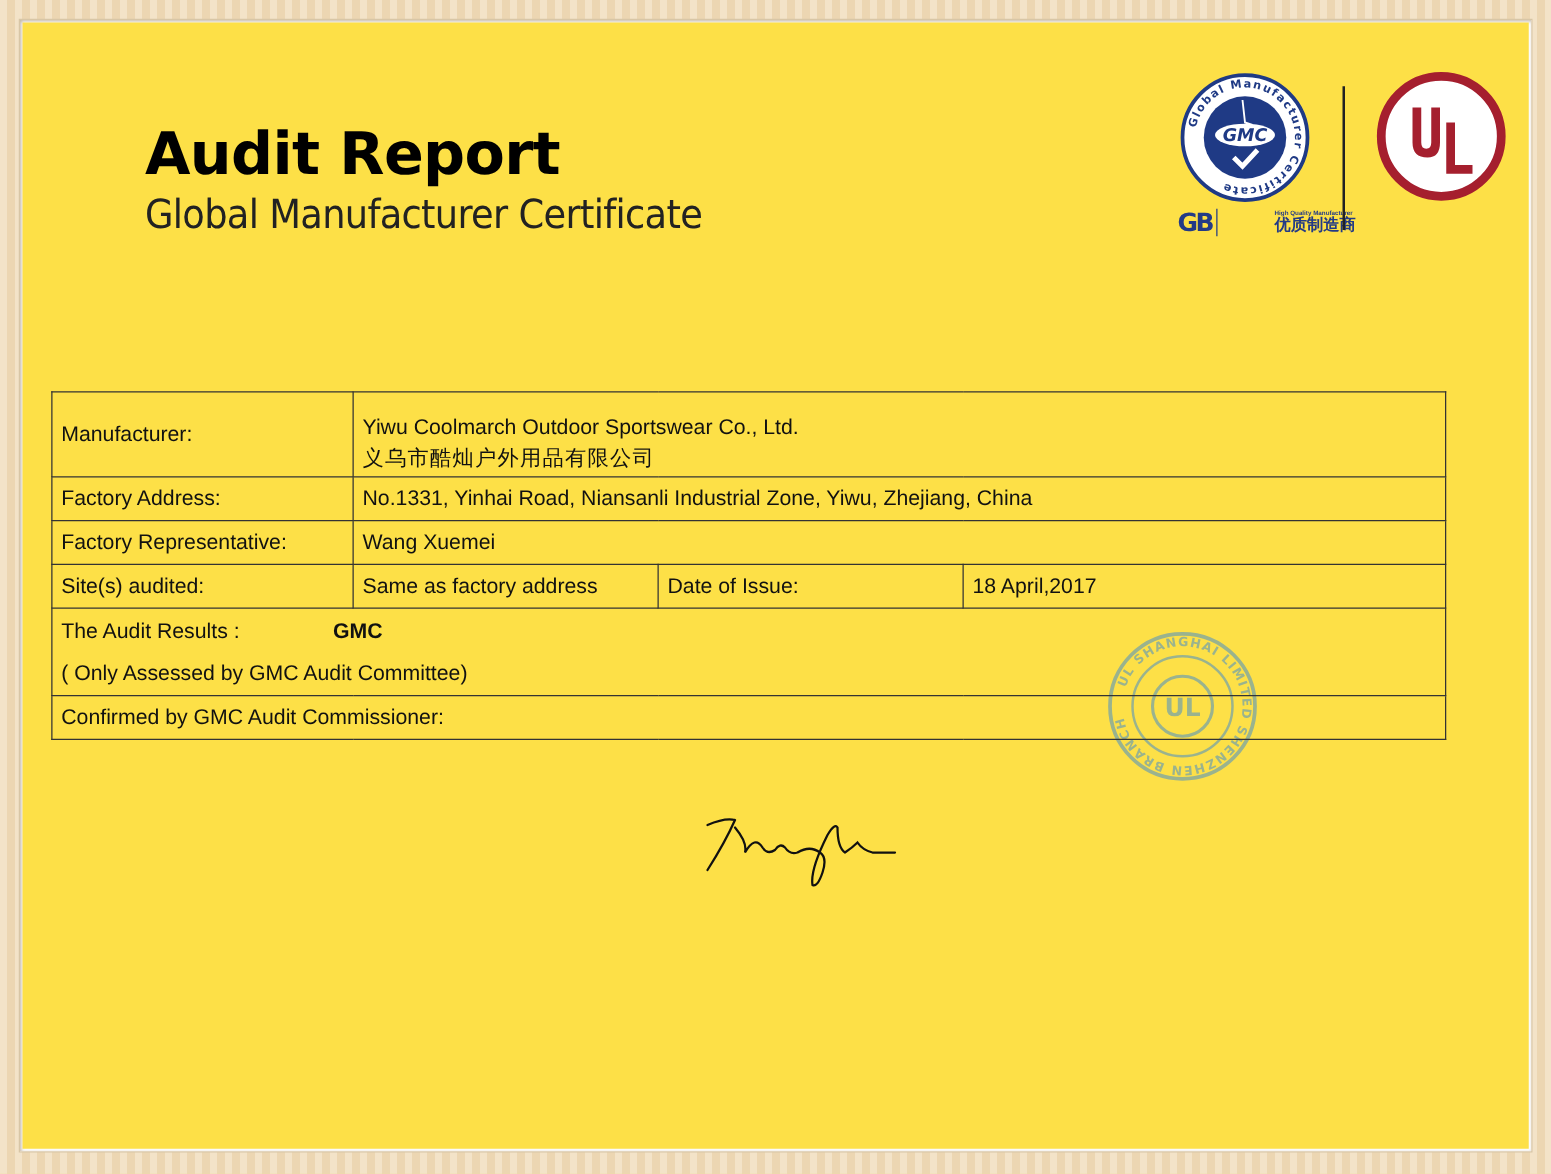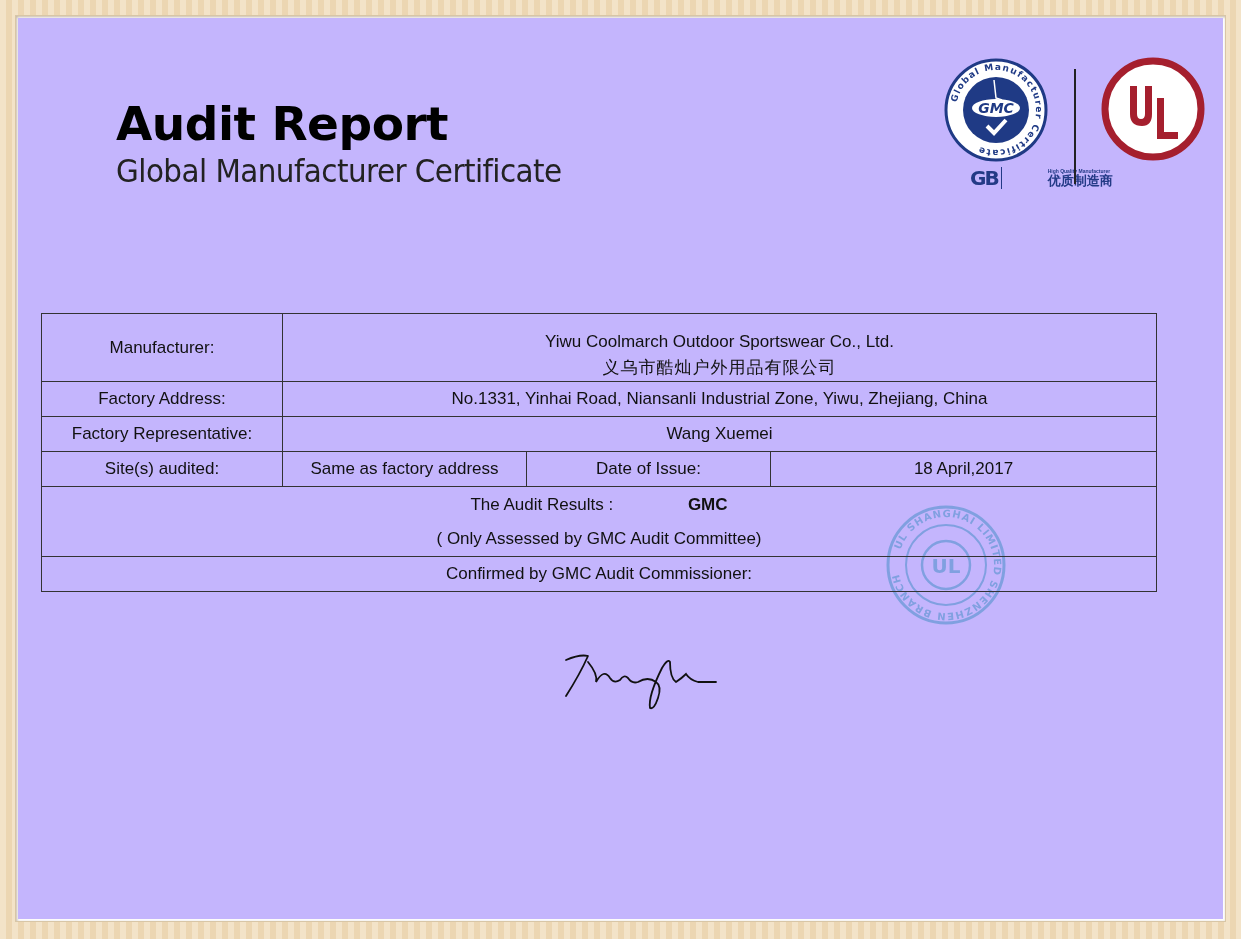--- a/index.html
+++ b/index.html
@@ -10,57 +10,57 @@
     font-family: "Liberation Sans", "DejaVu Sans", sans-serif;
     position: relative;
   }
   .frame-shadow {
     position: absolute; left: 16px; top: 16px; width: 1209px; height: 905px;
     background: #ffffff;
     box-shadow: 0 0 0 1px #d8c6a6, 1px 1px 3px rgba(120,90,50,0.45) inset;
   }
   .page {
     position: absolute; left: 18px; top: 18px; width: 1205px; height: 901px;
-    background: #c4b5fd;
+    background: #fde047;
   }
   .title-main {
     position: absolute; left: 98px; top: 78px;
     font-size: 47px; font-weight: bold; color: #000;
     letter-spacing: -0.5px;
     font-family: "DejaVu Sans", sans-serif;
   }
   .title-sub {
     position: absolute; left: 98px; top: 134px;
     font-size: 32px; font-weight: normal; color: #222;
     font-family: "DejaVu Sans", sans-serif;
     letter-spacing: -0.6px;
     transform: scaleX(0.92); transform-origin: left;
   }
   .logo-gmc {
     position: absolute; left: 926px; top: 40px; width: 104px; height: 104px;
   }
   .logo-gb {
-    position: absolute; left: 952px; top: 146px; height: 28px; display: flex; align-items: center; gap: 3px;
+    position: absolute; left: 924px; top: 146px; height: 28px; display: flex; align-items: center; gap: 3px;
   }
   .gb-mark { font-weight: bold; color: #233a86; font-size: 20px; letter-spacing: -2px; line-height: 1; font-family: "DejaVu Sans", sans-serif; }
   .gb-sep { width: 1px; height: 22px; background: #233a86; }
   .gb-text { display: flex; flex-direction: column; line-height: 1; margin-left: 43px; }
   .gb-en { font-size: 5px; color: #233a86; font-weight: bold; }
   .gb-cn { font-size: 13px; color: #233a86; font-weight: bold; font-family: "DejaVu Sans", sans-serif; }
   .logo-divider {
     position: absolute; left: 1056px; top: 51px; width: 2px; height: 115px; background: #222;
   }
   .logo-ul {
     position: absolute; left: 1082px; top: 38px; width: 106px; height: 106px;
   }
   table.report {
     position: absolute; left: 23px; top: 295px; width: 1116px;
     border-collapse: collapse;
     font-family: "Liberation Sans", sans-serif;
-    font-size: 17px; color: #111; text-align: center;
+    font-size: 17px; color: #111;
   }
   table.report td {
     border: 1.5px solid #333;
     padding: 0 7px;
     vertical-align: middle;
     height: 35px;
     white-space: nowrap;
   }
   .label-col { width: 241px; }
   .cell-manuf-en { display: block; line-height: 22px; margin-top: 16px; }

